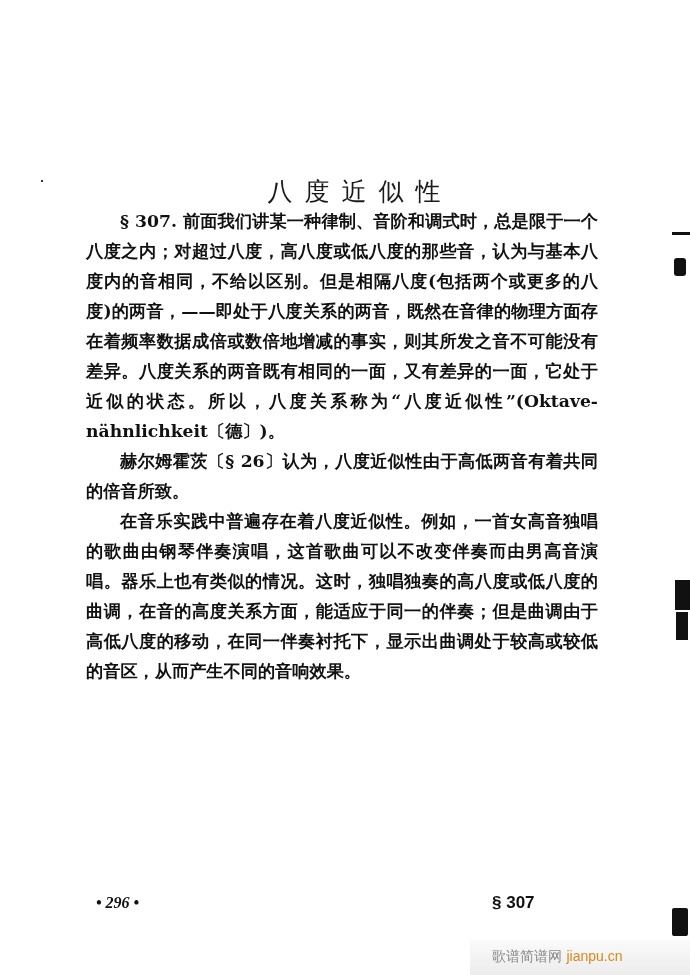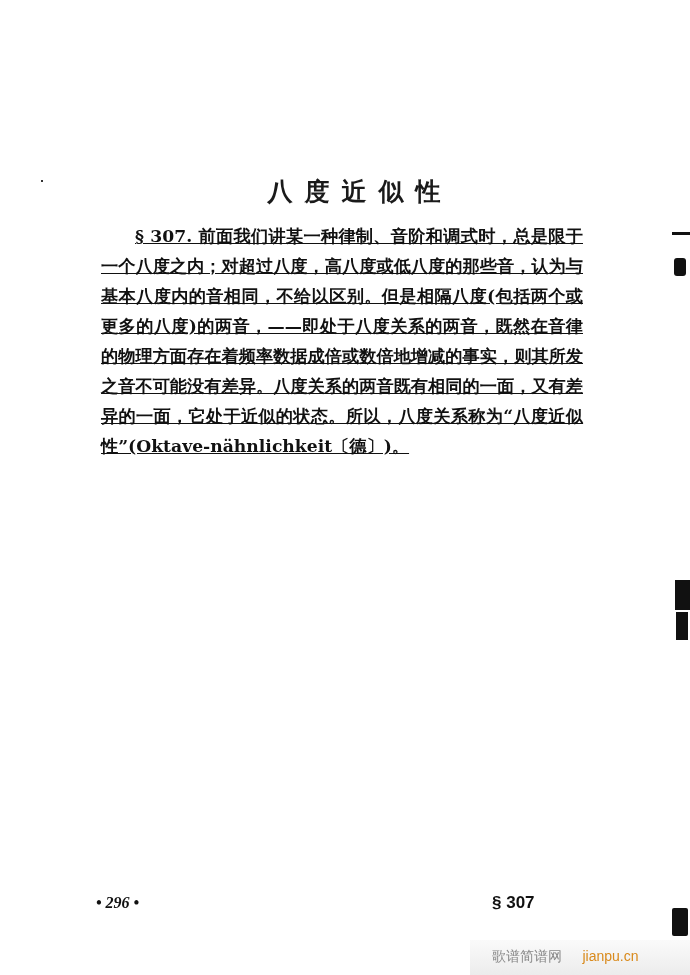--- a/index.html
+++ b/index.html
@@ -3,29 +3,29 @@
   <meta charset="utf-8">
   <style>
     html, body { margin: 0; padding: 0; }
     body {
       width: 690px; height: 975px; background: #ffffff; position: relative; overflow: hidden;
       font-family: "DejaVu Serif", "Liberation Serif", serif; color: #111;
     }
     .dot { position: absolute; left: 41px; top: 180px; width: 2px; height: 2px; background: #333; }
     .title {
       position: absolute; top: 158px; left: 0; width: 690px; text-align: center;
-      font-size: 25px; letter-spacing: 12px; font-weight: bold; color: #1a1a1a;
+      font-size: 25px; letter-spacing: 12px; font-weight: normal; color: #1a1a1a;
       padding-left: 30px; box-sizing: border-box;
     }
     .body {
       position: absolute; left: 86px; top: 206px; width: 512px;
       font-size: 17.2px; line-height: 30px; text-align: justify; text-justify: inter-character;
       font-weight: bold; color: #111;
     }
-    .body p { margin: 15px; text-indent: 34px; text-decoration: underline; }
+    .body p { margin: 0; text-indent: 34px; }
     .body p.first { text-indent: 34px; }
     .footer-left {
       position: absolute; left: 96px; top: 894px; font-size: 16px; font-style: italic; font-weight: bold;
       font-family: "Liberation Serif", serif;
       text-align: right;
     }
     .footer-right {
       position: absolute; left: 492px; top: 893px; font-size: 17px; font-weight: bold;
       font-family: "Liberation Sans", sans-serif;
     }
@@ -42,29 +42,31 @@
   </style>
 </head>
 <body>
 
 <div class="dot"></div>
 
 <h1 class="title">八度近似性</h1>
 
 <div class="body">
   <p class="first">§ 307. 前面我们讲某一种律制、音阶和调式时，总是限于一个八度之内；对超过八度，高八度或低八度的那些音，认为与基本八度内的音相同，不给以区别。但是相隔八度(包括两个或更多的八度)的两音，——即处于八度关系的两音，既然在音律的物理方面存在着频率数据成倍或数倍地增减的事实，则其所发之音不可能没有差异。八度关系的两音既有相同的一面，又有差异的一面，它处于近似的状态。所以，八度关系称为“八度近似性”(Oktave-nähnlichkeit〔德〕)。</p>
+  <p>赫尔姆霍茨〔§ 26〕认为，八度近似性由于高低两音有着共同的倍音所致。</p>
+  <p>在音乐实践中普遍存在着八度近似性。例如，一首女高音独唱的歌曲由钢琴伴奏演唱，这首歌曲可以不改变伴奏而由男高音演唱。器乐上也有类似的情况。这时，独唱独奏的高八度或低八度的曲调，在音的高度关系方面，能适应于同一的伴奏；但是曲调由于高低八度的移动，在同一伴奏衬托下，显示出曲调处于较高或较低的音区，从而产生不同的音响效果。</p>
 </div>
 
 <div class="footer-left">• 296 •</div>
 <div class="footer-right">§ 307</div>
 
 <div class="edge" style="left:672px;top:232px;width:18px;height:3px;"></div>
 <div class="edge" style="left:674px;top:258px;width:12px;height:18px;border-radius:3px;"></div>
 <div class="edge" style="left:675px;top:580px;width:15px;height:30px;"></div>
 <div class="edge" style="left:676px;top:612px;width:12px;height:28px;"></div>
 <div class="edge" style="left:672px;top:908px;width:16px;height:28px;border-radius:2px;"></div>
 
 <div class="watermark">
   <span>
     <span style="position:static;color:#888;margin-top:12px;">歌谱简谱网</span>
-    <span class="site" style="position:static;margin-left:16px;">jianpu.cn</span>
+    <span class="site" style="position:static;">jianpu.cn</span>
   </span>
 </div>
 
 </body></html>

